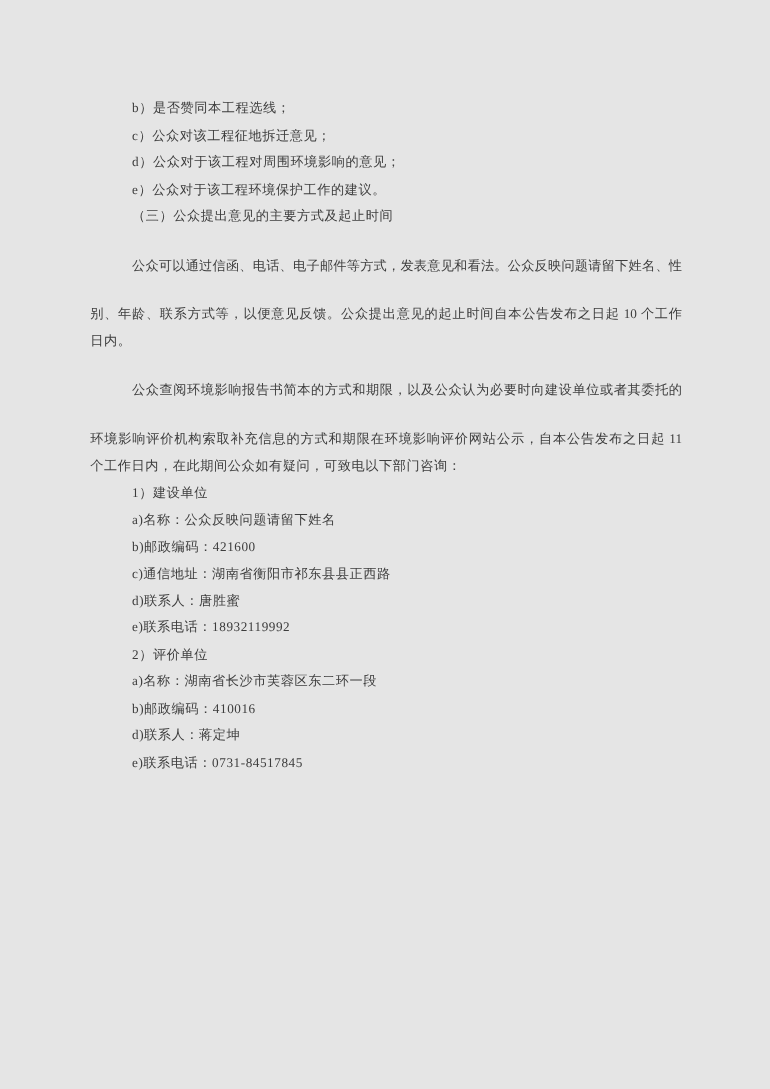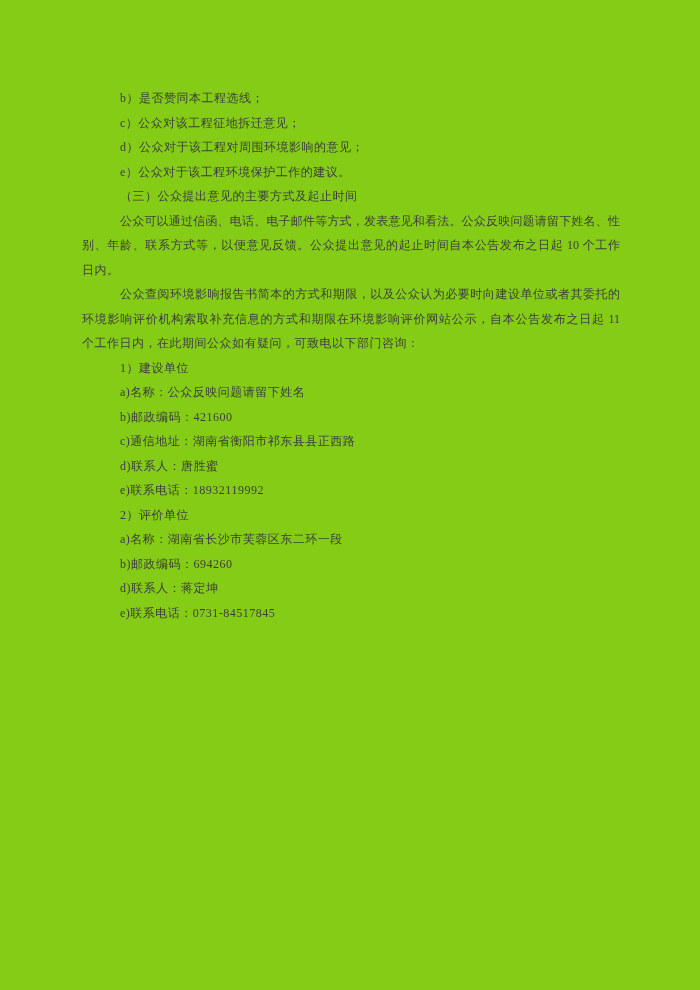--- a/index.html
+++ b/index.html
@@ -4,21 +4,21 @@
 <style>
   html, body {
     margin: 0;
     padding: 0;
     background: #ffffff;
   }
   .page {
     position: relative;
     width: 700px;
     height: 990px;
-    background: #84cc16;
+    background: #e5e5e5;
     overflow: hidden;
     font-family: "Liberation Serif", "DejaVu Serif", serif;
   }
   .content {
     position: absolute;
     top: 86px;
     left: 82px;
     width: 538px;
     color: #3d3d3d;
     font-size: 12px;
@@ -32,20 +32,21 @@
   }
   .line.indent {
     padding-left: 38px;
   }
   .line.justify {
     white-space: normal;
     text-align: justify;
     text-align-last: justify;
     text-justify: inter-character;
     letter-spacing: normal;
+    margin-top: 20px;
   }
 </style>
 </head>
 <body>
 
 <div class="page">
   <div class="content">
 
   <div class="line indent">b）是否赞同本工程选线；</div>
       <div class="line indent">c）公众对该工程征地拆迁意见；</div>
@@ -59,17 +60,17 @@
       <div class="line justify">环境影响评价机构索取补充信息的方式和期限在环境影响评价网站公示，自本公告发布之日起 11</div>
       <div class="line">个工作日内，在此期间公众如有疑问，可致电以下部门咨询：</div>
       <div class="line indent">1）建设单位</div>
       <div class="line indent">a)名称：公众反映问题请留下姓名</div>
       <div class="line indent">b)邮政编码：421600</div>
       <div class="line indent">c)通信地址：湖南省衡阳市祁东县县正西路</div>
       <div class="line indent">d)联系人：唐胜蜜</div>
       <div class="line indent">e)联系电话：18932119992</div>
       <div class="line indent">2）评价单位</div>
       <div class="line indent">a)名称：湖南省长沙市芙蓉区东二环一段</div>
-      <div class="line indent">b)邮政编码：694260</div>
+      <div class="line indent">b)邮政编码：410016</div>
       <div class="line indent">d)联系人：蒋定坤</div>
       <div class="line indent">e)联系电话：0731-84517845</div>
     </div>
 </div>
 
 </body></html>

